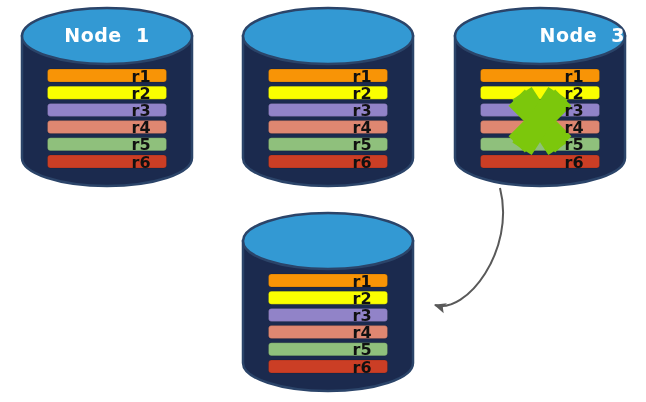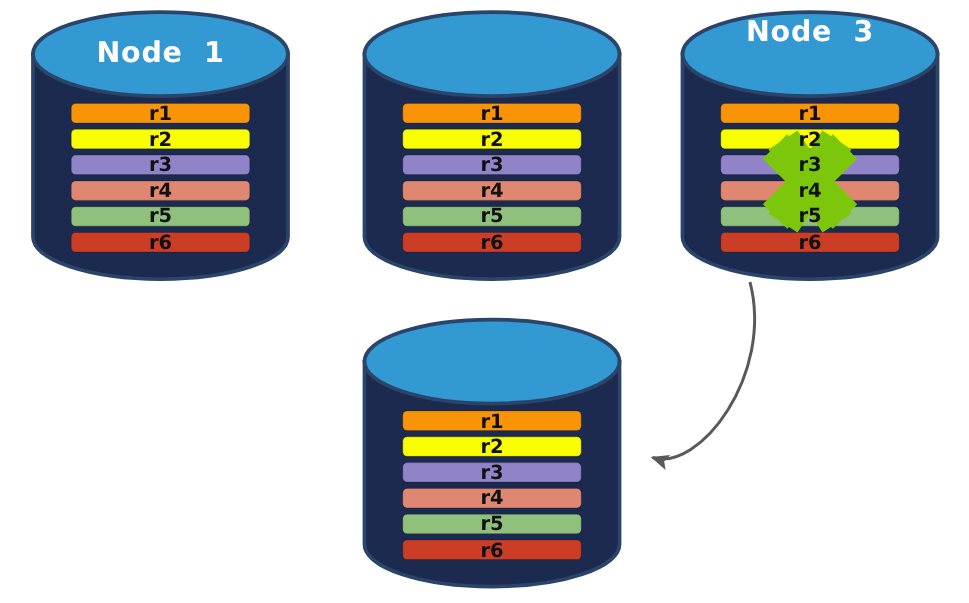--- a/index.html
+++ b/index.html
@@ -33,25 +33,26 @@
     font-size: 19px;
     letter-spacing: 0.5px;
     white-space: pre;
     text-align: center;
     pointer-events: none;
   }
   .row-label {
     position: absolute;
     color: #111111;
     font-weight: bold;
-    font-size: 13px;
+    font-size: 16px;
     text-align: center;
     white-space: pre;
     line-height: 13px;
     pointer-events: none;
+    padding-left: 34px;
   }
 </style>
 </head>
 <body>
 
 <div id="stage">
     <svg width="646" height="402" viewBox="0 0 646 402">
       <defs>
         <marker id="arrowhead" markerWidth="7" markerHeight="7" refX="5.6" refY="3" orient="auto" markerUnits="strokeWidth">
           <path d="M0.2,0.4 L6.2,3 L0.2,5.6 L1.5,3 Z" fill="#595959"></path>
@@ -111,21 +112,21 @@
     <div class="row-label" style="left: 47.5px; top: 103.9px; width: 119px;">r3</div>
     <div class="row-label" style="left: 47.5px; top: 121.1px; width: 119px;">r4</div>
     <div class="row-label" style="left: 47.5px; top: 138.3px; width: 119px;">r5</div>
     <div class="row-label" style="left: 47.5px; top: 155.5px; width: 119px;">r6</div>
     <div class="row-label" style="left: 268.5px; top: 69.5px; width: 119px;">r1</div>
     <div class="row-label" style="left: 268.5px; top: 86.7px; width: 119px;">r2</div>
     <div class="row-label" style="left: 268.5px; top: 103.9px; width: 119px;">r3</div>
     <div class="row-label" style="left: 268.5px; top: 121.1px; width: 119px;">r4</div>
     <div class="row-label" style="left: 268.5px; top: 138.3px; width: 119px;">r5</div>
     <div class="row-label" style="left: 268.5px; top: 155.5px; width: 119px;">r6</div>
-    <div class="node-label" style="left: 455px; top: 10px; width: 170px;">Node  3</div>
+    <div class="node-label" style="left: 455px; top: 24px; width: 170px; text-align: right;">Node  3</div>
     <div class="row-label" style="left: 480.5px; top: 69.5px; width: 119px;">r1</div>
     <div class="row-label" style="left: 480.5px; top: 86.7px; width: 119px;">r2</div>
     <div class="row-label" style="left: 480.5px; top: 103.9px; width: 119px;">r3</div>
     <div class="row-label" style="left: 480.5px; top: 121.1px; width: 119px;">r4</div>
     <div class="row-label" style="left: 480.5px; top: 138.3px; width: 119px;">r5</div>
     <div class="row-label" style="left: 480.5px; top: 155.5px; width: 119px;">r6</div>
     <div class="row-label" style="left: 268.5px; top: 274.5px; width: 119px;">r1</div>
     <div class="row-label" style="left: 268.5px; top: 291.7px; width: 119px;">r2</div>
     <div class="row-label" style="left: 268.5px; top: 308.9px; width: 119px;">r3</div>
     <div class="row-label" style="left: 268.5px; top: 326.1px; width: 119px;">r4</div>

